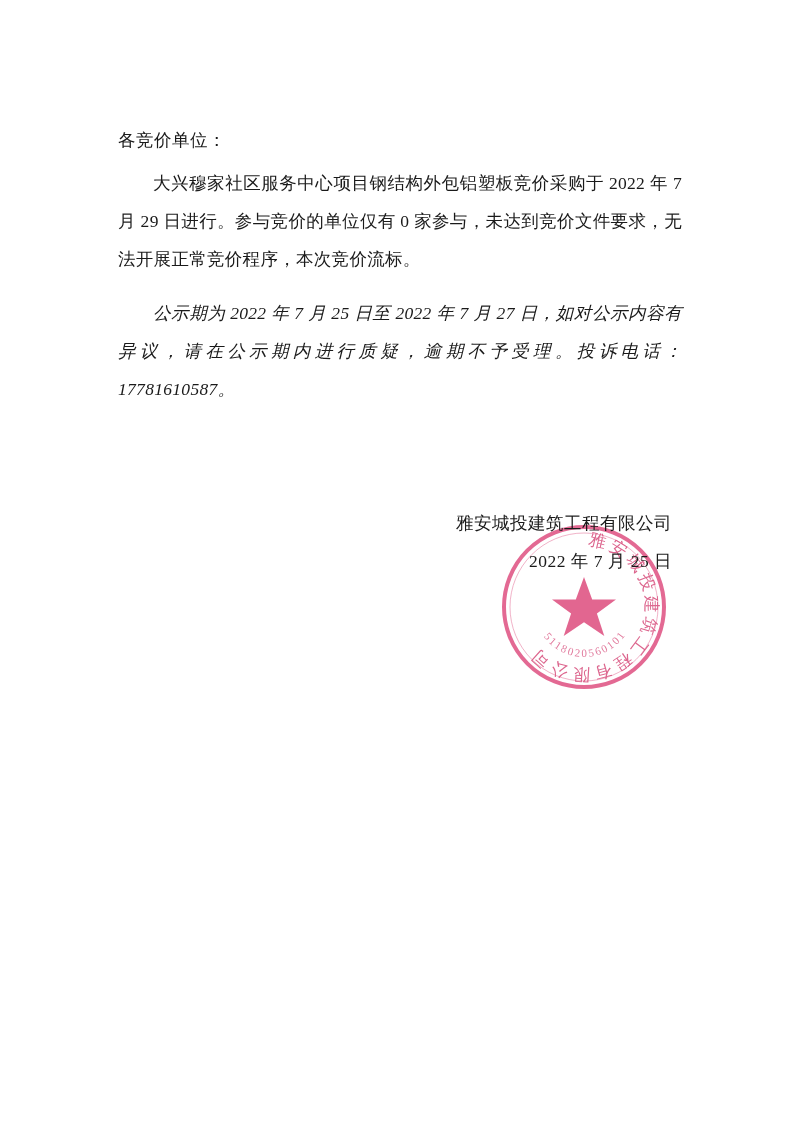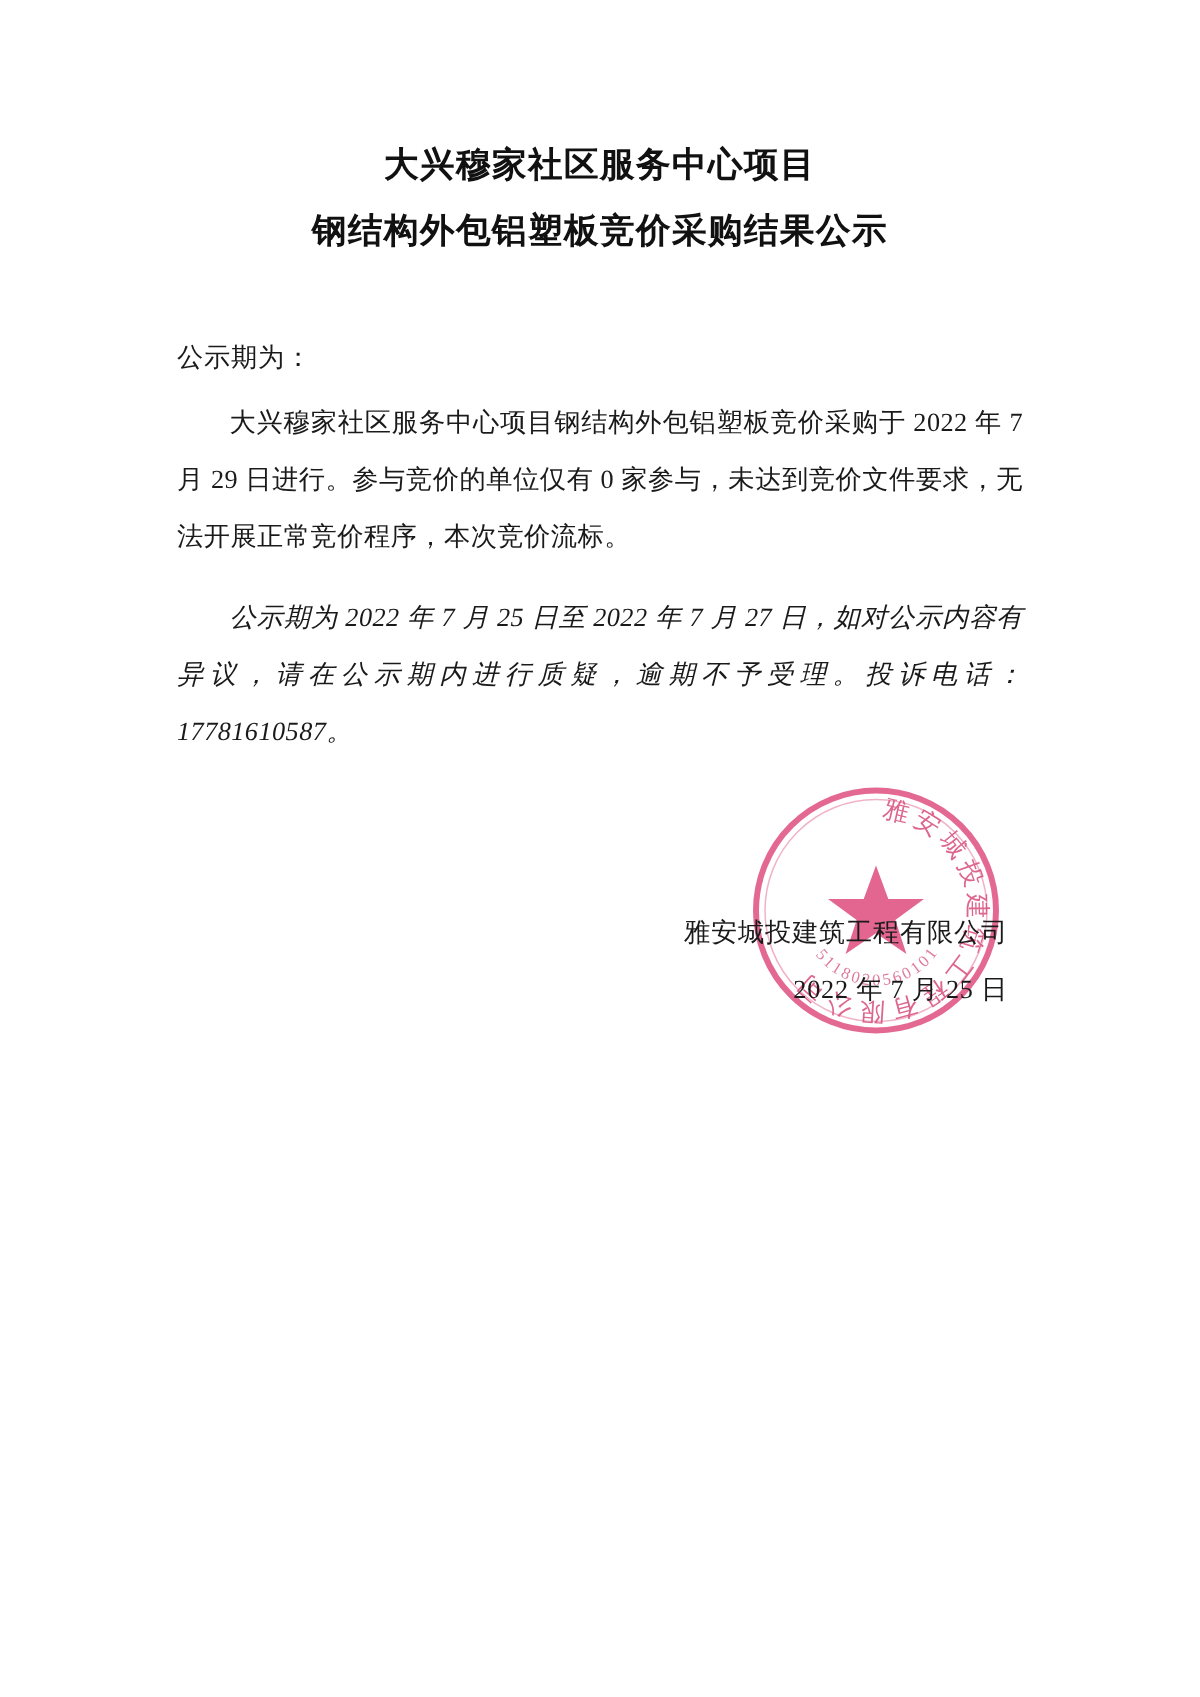--- a/index.html
+++ b/index.html
@@ -82,26 +82,22 @@
   .seal-text {
     font-family: "Liberation Serif", serif;
     fill: #d2386c;
   }
 </style>
 </head>
 <body>
 
 <div class="page">
 
-  <div class="title-block">
-    <div class="title-line">大兴穆家社区服务中心项目</div>
-    <div class="title-line">钢结构外包铝塑板竞价采购结果公示</div>
-  </div>
 
-  <div class="salutation">公示期为：</div>
+  <div class="salutation">各竞价单位：</div>
 
   <div class="para">大兴穆家社区服务中心项目钢结构外包铝塑板竞价采购于 2022 年 7 月 29 日进行。参与竞价的单位仅有 0 家参与，未达到竞价文件要求，无法开展正常竞价程序，本次竞价流标。</div>
 
   <div class="para second">公示期为 2022 年 7 月 25 日至 2022 年 7 月 27 日，如对公示内容有异议，请在公示期内进行质疑，逾期不予受理。投诉电话：17781610587。</div>
 
   <div class="sign-block">
     <div class="sign-line">雅安城投建筑工程有限公司</div>
     <div class="sign-line">2022 年 7 月 25 日</div>
   </div>
 

